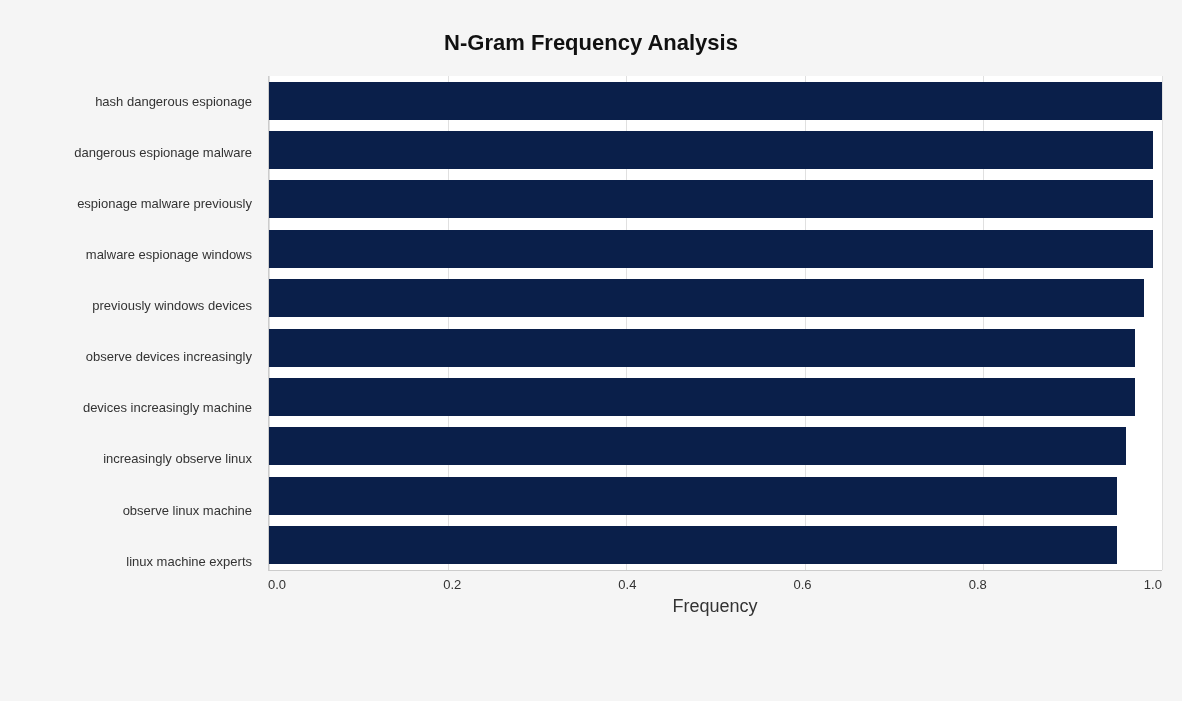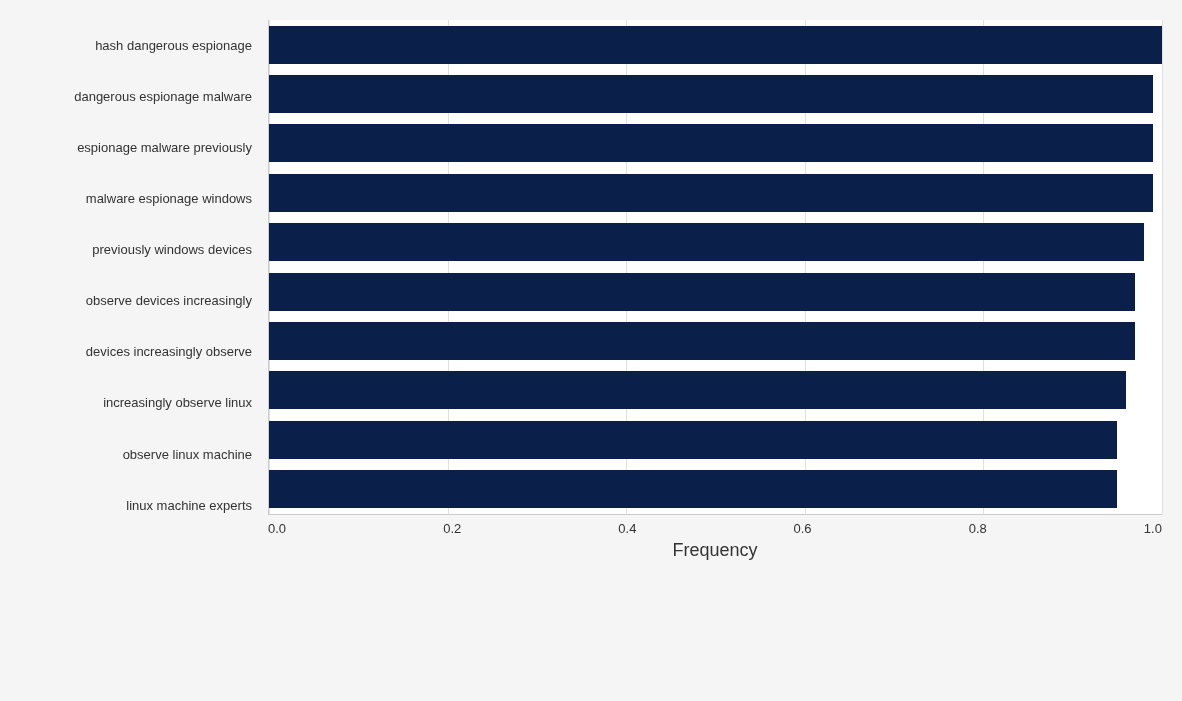--- a/index.html
+++ b/index.html
@@ -123,29 +123,30 @@
       text-align: center;
       font-size: 18px;
       color: #333;
       margin-top: 4px;
     }
   </style>
 </head>
 <body>
 
 <div class="chart-container">
+  <div class="chart-title">N-Gram Frequency Analysis</div>
   <div class="chart-area">
     <div class="y-labels" id="y-labels">
         <div class="y-label">hash dangerous espionage</div>
         <div class="y-label">dangerous espionage malware</div>
         <div class="y-label">espionage malware previously</div>
         <div class="y-label">malware espionage windows</div>
         <div class="y-label">previously windows devices</div>
         <div class="y-label">observe devices increasingly</div>
-        <div class="y-label">devices increasingly observe</div>
+        <div class="y-label">devices increasingly machine</div>
         <div class="y-label">increasingly observe linux</div>
         <div class="y-label">observe linux machine</div>
         <div class="y-label">linux machine experts</div>
       </div>
     <div class="bars-and-xaxis">
       <div class="bars-section" id="bars-section">
         <div class="grid-lines" id="grid-lines">
             <div class="grid-line" style="left: 0%;"></div>
             <div class="grid-line" style="left: 20%;"></div>
             <div class="grid-line" style="left: 40%;"></div>

